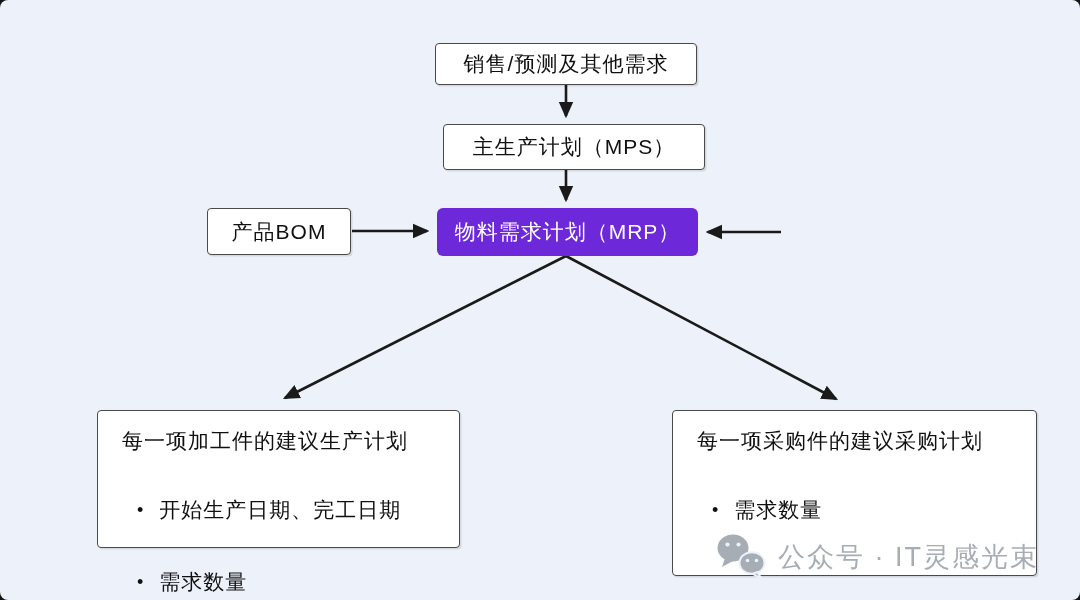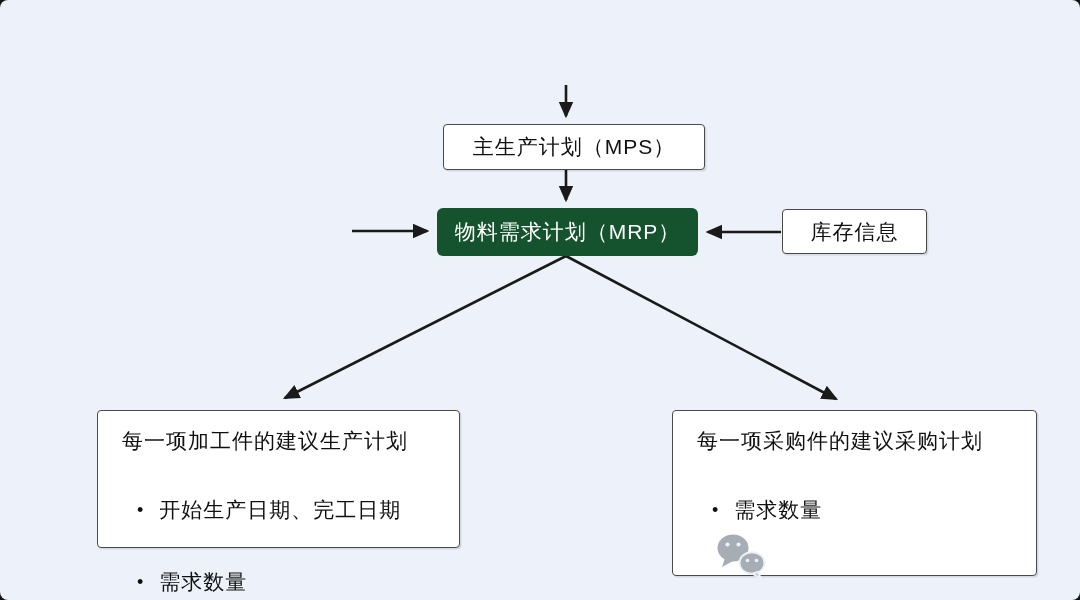--- a/index.html
+++ b/index.html
@@ -22,21 +22,21 @@
     position: absolute;
     background: #FFFFFF;
     border: 1.6px solid #4A4A4A;
     border-radius: 4px;
     box-shadow: 1.5px 1.5px 0 rgba(0,0,0,0.10);
     display: flex; align-items: center; justify-content: center;
     font-size: 21px; color: #101010; letter-spacing: 1px;
     white-space: nowrap;
   }
   .node.green {
-    background: #14532d;
+    background: #6d28d9;
     border: none;
     border-radius: 6px;
     color: #FFFFFF;
     box-shadow: none;
     font-weight: 500;
   }
   .bigbox {
     position: absolute;
     background: #FFFFFF;
     border: 1.6px solid #4A4A4A;
@@ -79,27 +79,28 @@
     <g stroke="#1A1A1A" stroke-width="2.6" fill="none">
       <line x1="566" y1="85" x2="566" y2="116" marker-end="url(#ah)"></line>
       <line x1="566" y1="170" x2="566" y2="200" marker-end="url(#ah)"></line>
       <line x1="352" y1="231" x2="427" y2="231" marker-end="url(#ah)"></line>
       <line x1="781" y1="232" x2="708" y2="232" marker-end="url(#ah)"></line>
       <line x1="566" y1="256" x2="285" y2="398" marker-end="url(#ah)"></line>
       <line x1="566" y1="256" x2="836" y2="399" marker-end="url(#ah)"></line>
     </g>
   </svg>
 
+  <div class="node" style="left:435px; top:43px;  width:262px; height:42px;">销售/预测及其他需求</div>
 
   <div class="node" style="left:435px; top:124px; width:262px; height:46px;margin-left:8px;">主生产计划（MPS）</div>
 
   <div class="node green" style="left:437px; top:208px; width:261px; height:48px;">物料需求计划（MRP）</div>
 
+  <div class="node" style="left:207px; top:208px; width:144px; height:47px;">产品BOM</div>
 
-  <div class="node" style="left:782px; top:209px; width:145px; height:45px;">库存信息</div>
 
   <div class="bigbox" style="left:97px; top:410px; width:363px; height:138px;">
     <div class="bb-title">每一项加工件的建议生产计划</div>
     <div class="bb-bullet">开始生产日期、完工日期</div>
     <div class="bb-bullet">需求数量</div>
   </div>
 
   <div class="bigbox" style="left:672px; top:410px; width:365px; height:166px;">
     <div class="bb-title">每一项采购件的建议采购计划</div>
     <div class="bb-bullet">需求数量</div>
@@ -113,14 +114,15 @@
       </g>
       <circle cx="11.5" cy="11.5" r="2.1" fill="#EDF2FA"></circle>
       <circle cx="22.5" cy="11.5" r="2.1" fill="#EDF2FA"></circle>
       <g fill="#A7ADB5" stroke="#EDF2FA" stroke-width="2">
         <ellipse cx="36" cy="30" rx="12.5" ry="10.8"></ellipse>
         <polygon points="41,39 46,46 37,41"></polygon>
       </g>
       <circle cx="31.5" cy="27.5" r="1.8" fill="#EDF2FA"></circle>
       <circle cx="40.5" cy="27.5" r="1.8" fill="#EDF2FA"></circle>
     </svg>
+    <span>公众号 · IT灵感光束</span>
   </div>
 </div>
 
 </body></html>

